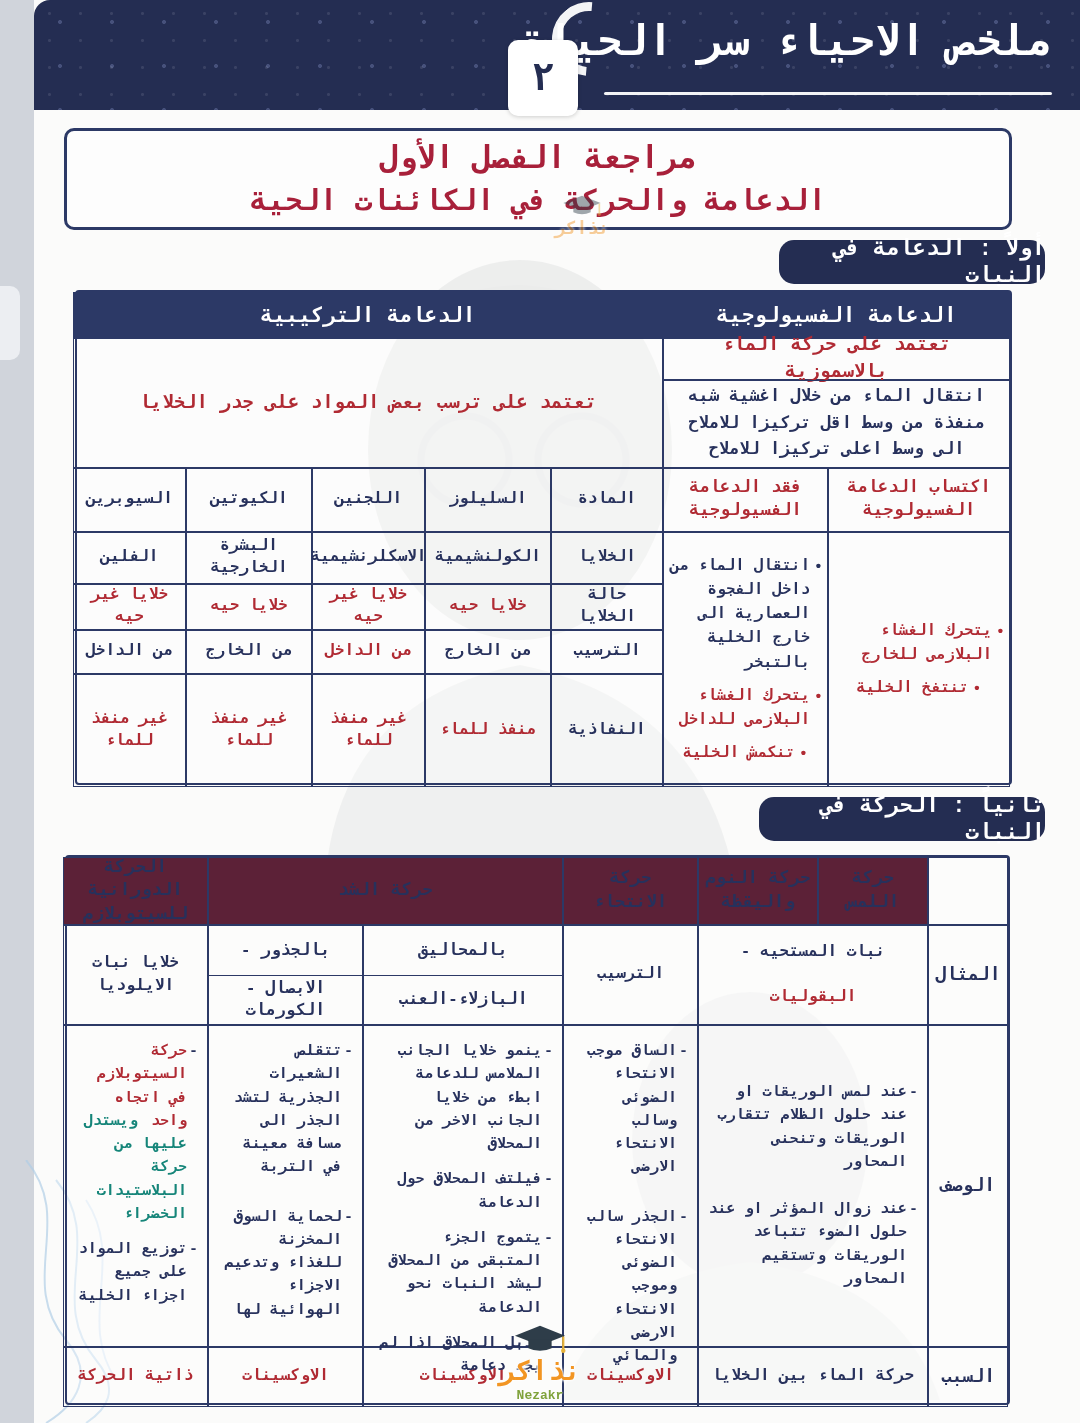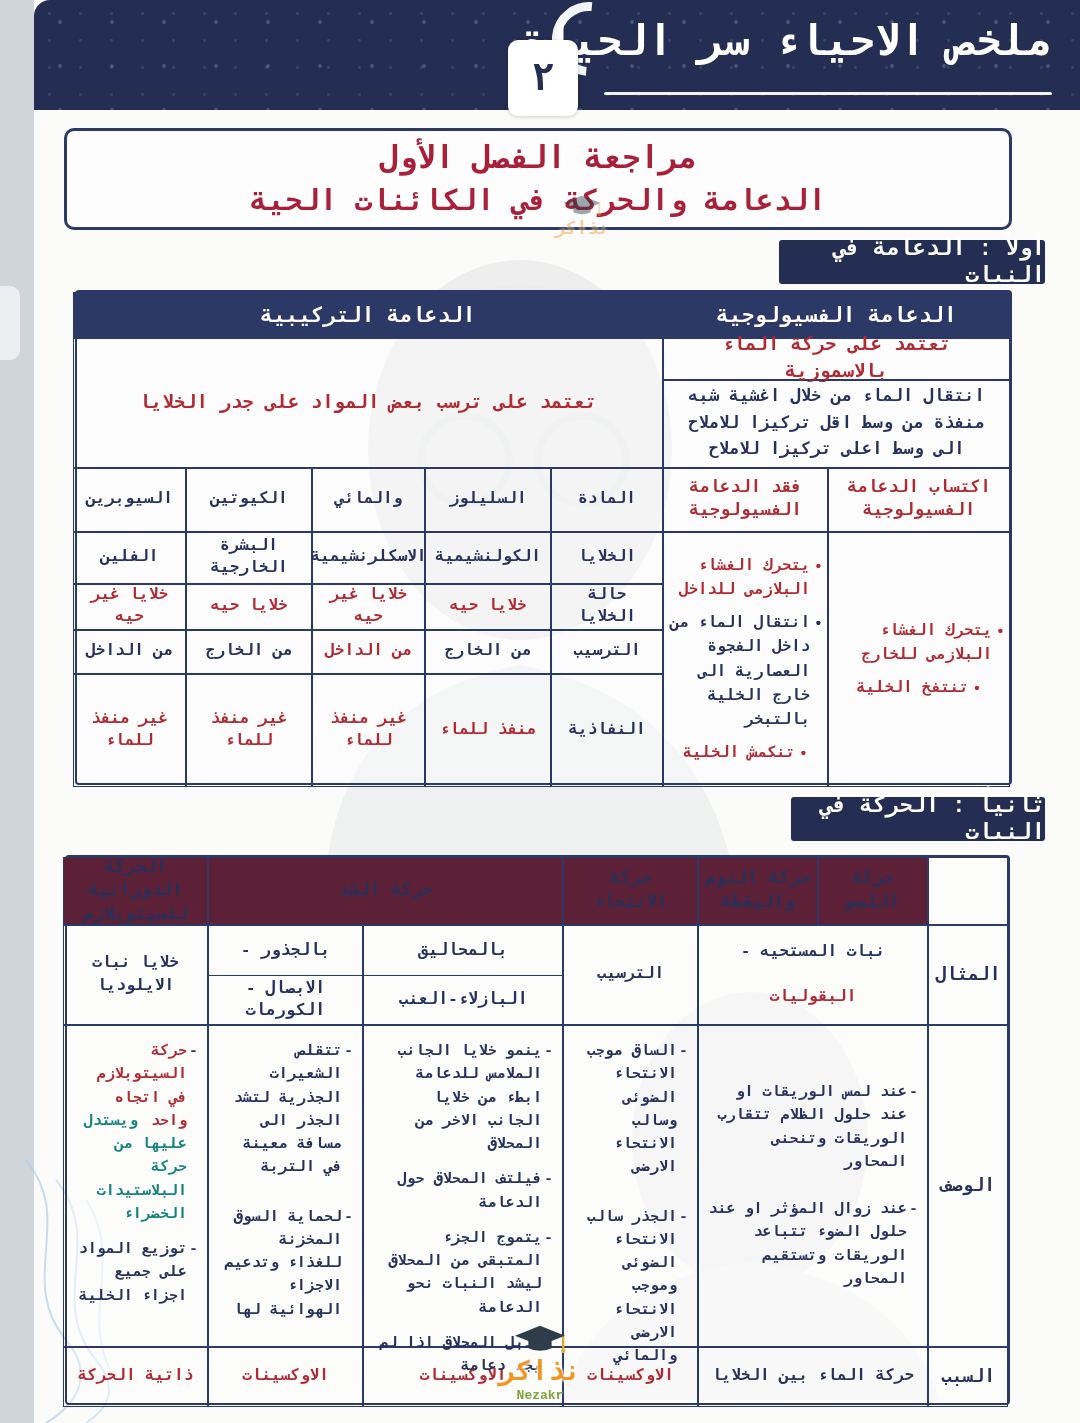--- a/index.html
+++ b/index.html
@@ -27,23 +27,23 @@
     box-shadow:0 1px 4px rgba(0,0,0,.18);}
 
   
   .chapter-box{position:absolute;left:64px;top:128px;width:948px;height:102px;border:3.5px solid #2c3966;border-radius:10px;
     display:flex;flex-direction:column;align-items:center;justify-content:center;gap:6px;background:rgba(255,255,255,.55);z-index:2;}
   .ch1{font-size:31px;font-weight:bold;color:#a8203a;}
   .ch2{font-size:29px;font-weight:bold;color:#a8203a;}
 
   
   .banner{position:absolute;right:35px;background:#242d52;color:#fff;font-weight:bold;display:flex;align-items:center;
-    justify-content:center;border-radius:3px;z-index:3;}
+    justify-content:center;border-radius:15px;z-index:3;}
   .b1{top:240px;width:266px;height:44px;font-size:22px;}
-  .b2{top:797px;width:254px;height:44px;font-size:22px;}
+  .b2{top:797px;width:286px;height:44px;font-size:22px;}
 
   
   .table1{position:absolute;left:75px;top:290px;width:937px;height:495px;display:grid;direction:rtl;
     grid-template-columns:182px 165px 112px 126px 113px 126px 113px;
     grid-template-rows:46px 42px 88px 64px 52px 46px 44px 113px;
     border:2.5px solid #2c3966;border-radius:4px;background:rgba(255,255,255,.35);z-index:2;}
   .table1>div{border:1.2px solid #2c3966;display:flex;align-items:center;justify-content:center;text-align:center;
     font-weight:bold;color:#27315c;padding:2px 4px;}
   .t-hdr{background:#2c3966;color:#fff !important;font-size:21px;}
   .red-t{color:#b02a33 !important;text-align:right;}
@@ -145,28 +145,28 @@
     <div class="basis red-t" style="grid-area:2/3/4/8">تعتمد على ترسب بعض المواد على جدر الخلايا</div>
 
     <div class="sub-h red-t" style="grid-area:4/1/5/2">اكتساب الدعامة الفسيولوجية</div>
     <div class="sub-h red-t" style="grid-area:4/2/5/3">فقد الدعامة الفسيولوجية</div>
 
     <div class="list-cell" style="grid-area:5/1/9/2">
       <div class="li red-t">يتحرك الغشاء البلازمى للخارج</div>
       <div class="li red-t">تنتفخ الخلية</div>
     </div>
     <div class="list-cell" style="grid-area:5/2/9/3">
+      <div class="li">انتقال الماء من داخل الفجوة العصارية الى خارج الخلية بالتبخر</div>
       <div class="li red-t">يتحرك الغشاء البلازمى للداخل</div>
-      <div class="li">انتقال الماء من داخل الفجوة العصارية الى خارج الخلية بالتبخر</div>
       <div class="li red-t">تنكمش الخلية</div>
     </div>
 
     <div class="m-cell" style="grid-area:4/3">المادة</div>
     <div class="m-cell" style="grid-area:4/4">السليلوز</div>
-    <div class="m-cell" style="grid-area:4/5">والمائي</div>
+    <div class="m-cell" style="grid-area:4/5">اللجنين</div>
     <div class="m-cell" style="grid-area:4/6">الكيوتين</div>
     <div class="m-cell" style="grid-area:4/7">السيوبرين</div>
 
     <div class="m-cell" style="grid-area:5/3">الخلايا</div>
     <div class="m-cell" style="grid-area:5/4">الكولنشيمية</div>
     <div class="m-cell" style="grid-area:5/5">الاسكلرنشيمية</div>
     <div class="m-cell" style="grid-area:5/6">البشرة الخارجية</div>
     <div class="m-cell" style="grid-area:5/7">الفلين</div>
 
     <div class="m-cell" style="grid-area:6/3">حالة الخلايا</div>

